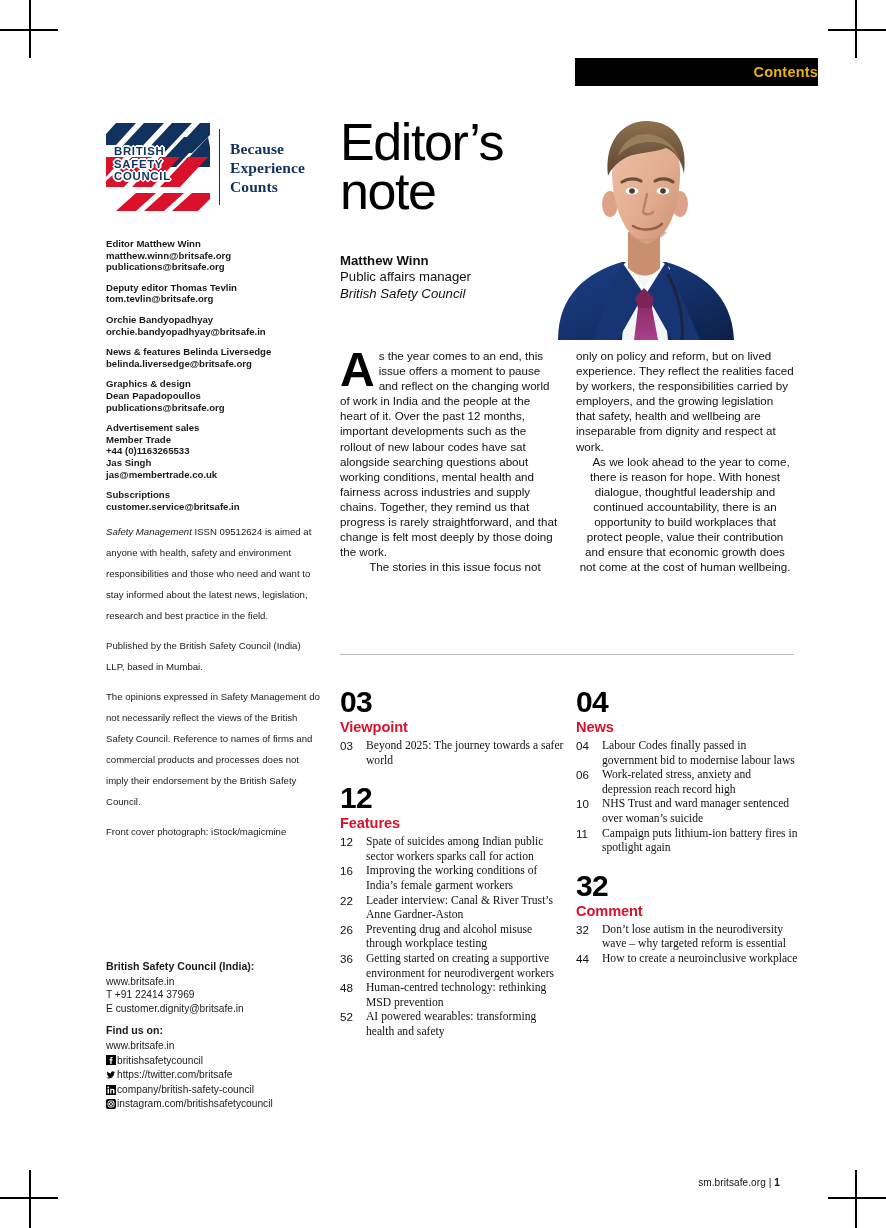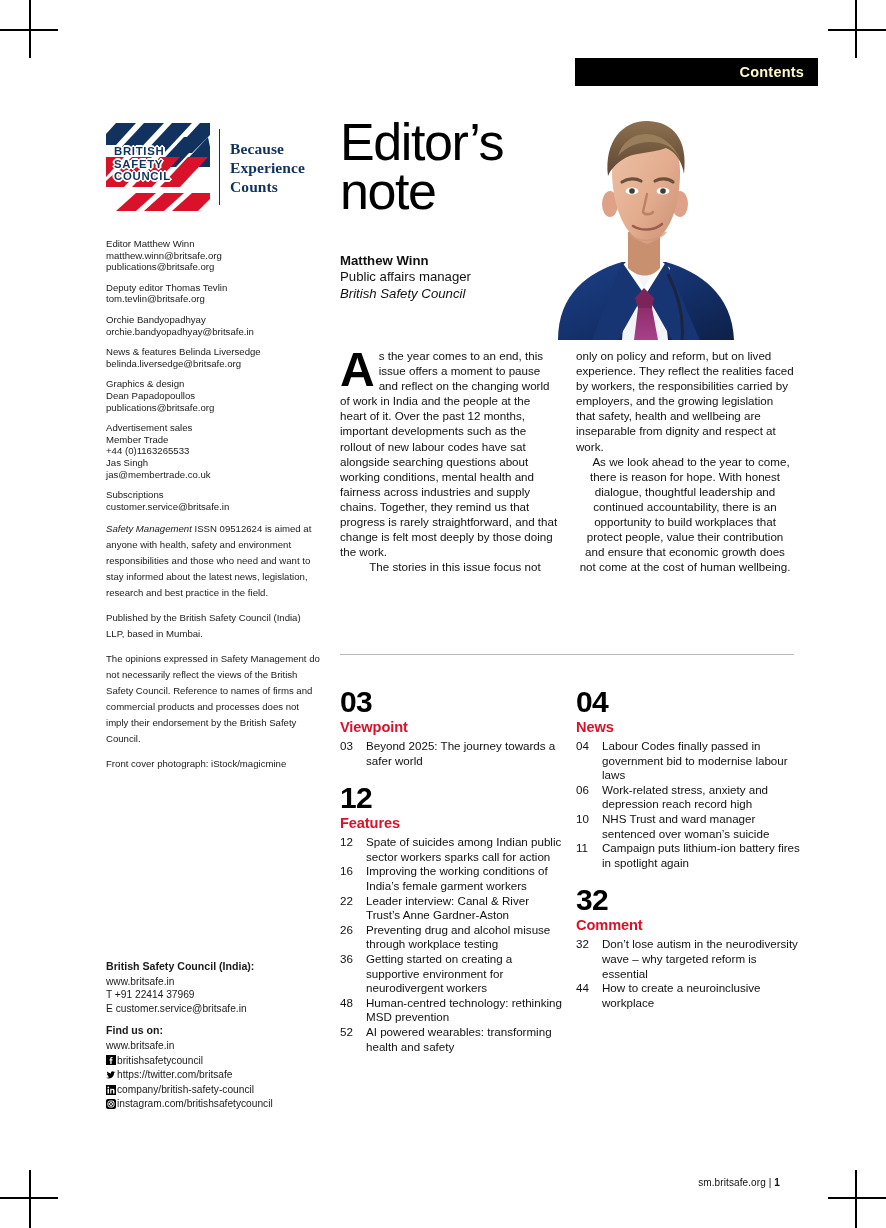--- a/index.html
+++ b/index.html
@@ -34,28 +34,27 @@
   .cm-br-v { right: 29px; bottom: 0px; }
 
   
   .contents-bar {
     position: absolute;
     left: 575px;
     top: 58px;
     width: 243px;
     height: 28px;
     background: #000000;
-    color: #fef9c3;
+    color: #eab308;
     font-weight: bold;
     font-size: 14.5px;
     letter-spacing: 0.2px;
     display: flex;
     align-items: center;
     justify-content: flex-end;
-    padding-right: 14px;
     box-sizing: border-box;
   }
 
   
   .logo-wrap {
     position: absolute;
     left: 106px;
     top: 123px;
     width: 212px;
     height: 88px;
@@ -198,38 +197,38 @@
     font-size: 11.6px;
     line-height: 14.6px;
     color: #111;
     margin-bottom: 0px;
   }
   .toc-item .pg {
     width: 26px;
     flex: 0 0 26px;
     color: #111;
   }
-  .toc-item .ttl { flex: 1 1 auto; }
+  .toc-item .ttl { flex: 1 1 auto; font-family: Liberation Serif, serif; }
   .block-gap { height: 14px; }
 
   
   .sidebar {
     position: absolute;
     left: 106px;
     top: 238px;
     width: 214px;
     font-size: 9.6px;
     line-height: 11.6px;
     color: #1a1a1a;
   }
-  .sb-group { margin-bottom: 9px; }
+  .sb-group { margin-bottom: 9px; font-weight: bold; }
   .sb-group div { white-space: nowrap; }
   .sb-para {
     margin-bottom: 9px;
-    line-height: 16px;
+    line-height: 21px;
   }
   .sb-para i { font-style: italic; }
 
   .sidebar-lower {
     position: absolute;
     left: 106px;
     top: 960px;
     width: 214px;
     font-size: 10.2px;
     line-height: 13.6px;
@@ -532,21 +531,21 @@
       <div class="sb-para"><i>Safety Management</i><span> ISSN 09512624 is aimed at anyone with health, safety and environment responsibilities and those who need and want to stay informed about the latest news, legislation, research and best practice in the field.</span></div>
       <div class="sb-para"><span>Published by the British Safety Council (India) LLP, based in Mumbai.</span></div>
       <div class="sb-para"><span>The opinions expressed in Safety Management do not necessarily reflect the views of the British Safety Council. Reference to names of firms and commercial products and processes does not imply their endorsement by the British Safety Council.</span></div>
       <div class="sb-para"><span>Front cover photograph: iStock/magicmine</span></div>
     </div>
 
   <div class="sidebar-lower">
     <div class="sb-head">British Safety Council (India):</div>
     <div class="sb-line">www.britsafe.in</div>
     <div class="sb-line">T  +91 22414 37969</div>
-    <div class="sb-line">E  customer.service@britsafe.in</div>
+    <div class="sb-line">E  customer.dignity@britsafe.in</div>
     <div class="gap-sm"></div>
     <div class="sb-head">Find us on:</div>
     <div class="sb-line">www.britsafe.in</div>
 
     <div class="social">
       <span class="sic">
         <svg width="10" height="10" viewBox="0 0 10 10">
             <rect width="10" height="10" fill="#000"></rect>
             <path d="M6.6 3.1H5.9c-.2 0-.3.1-.3.3v.8h1L6.5 5.4H5.6V9H4.3V5.4H3.5V4.2h.8V3.3c0-.9.4-1.4 1.3-1.4h1z" fill="#fff"></path>
           </svg>

